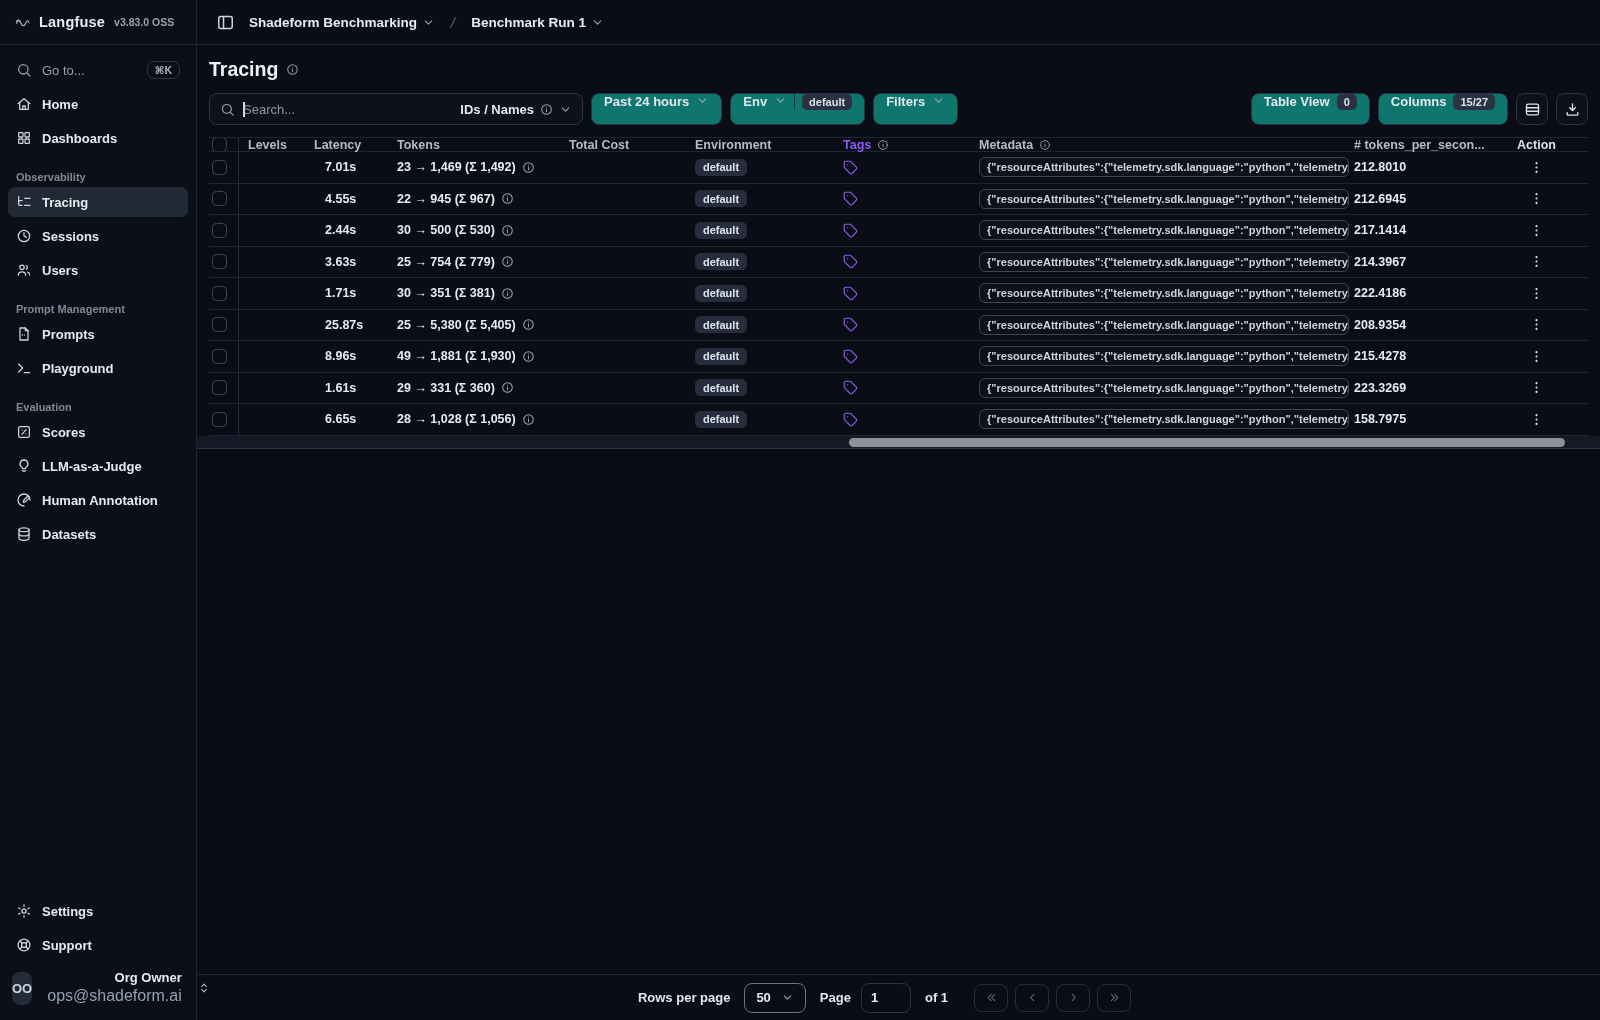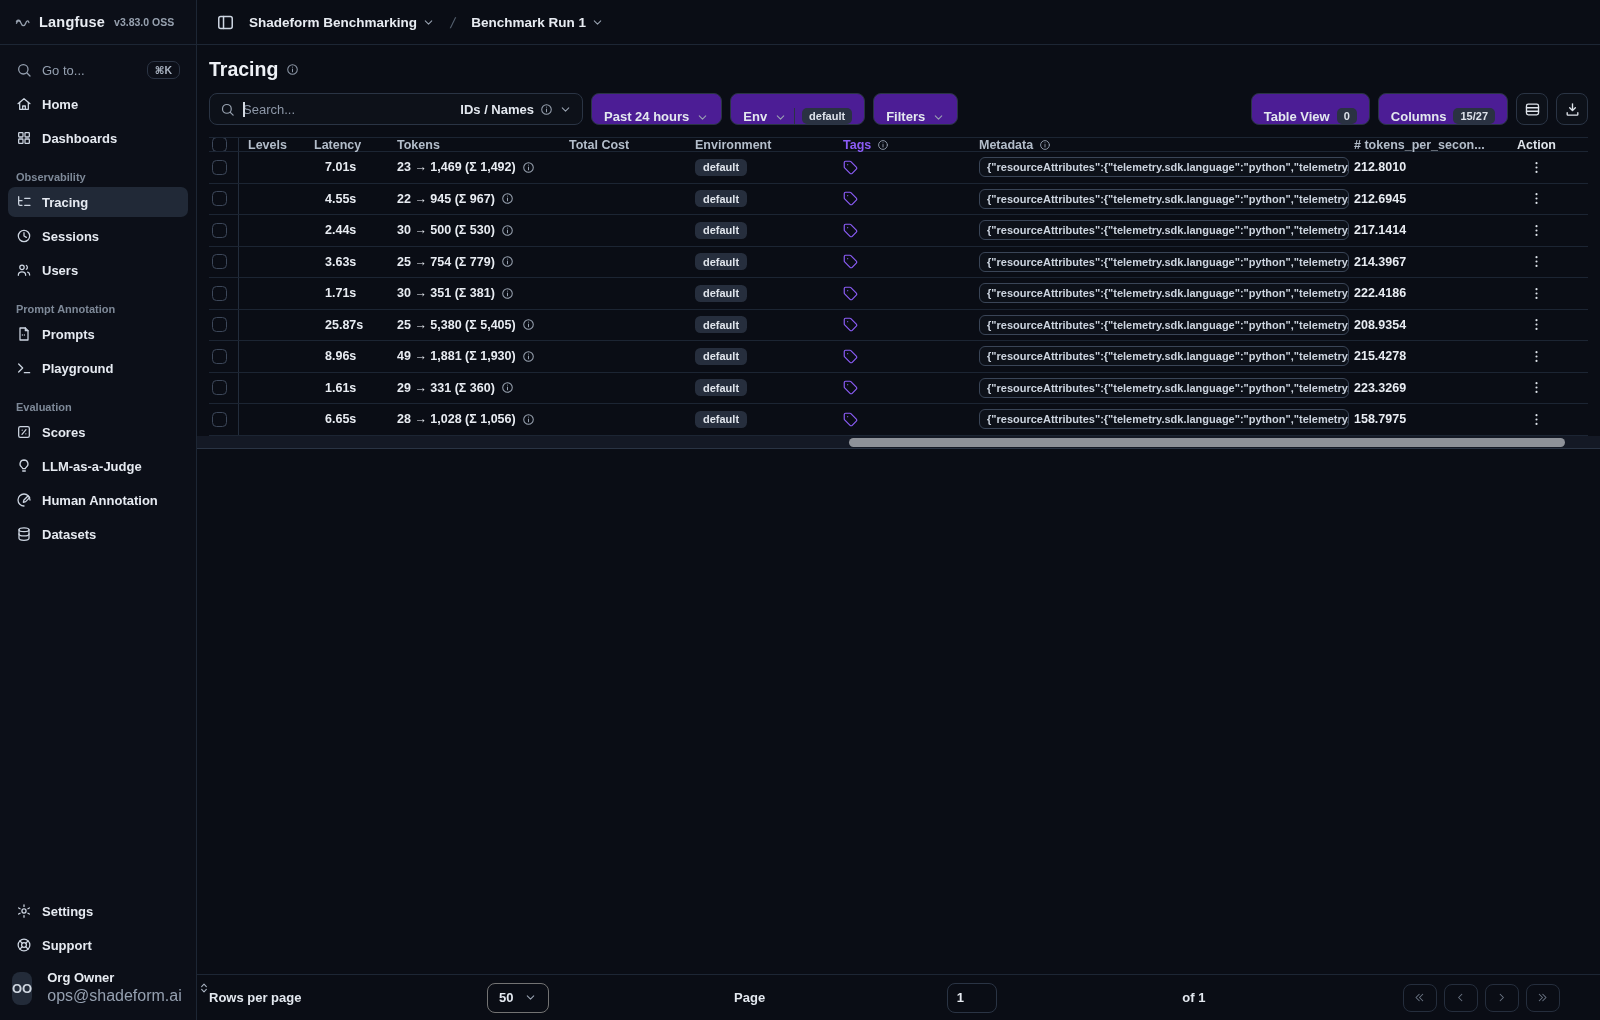--- a/index.html
+++ b/index.html
@@ -22,21 +22,21 @@
   .sb-logo { color: #97a1af; }
   .sb-brand { font-size: 14.5px; font-weight: 700; letter-spacing: .2px; }
   .sb-ver { font-size: 10.5px; font-weight: 700; color: #97a1af; margin-left: 1px; }
   .sb-body { flex: 1; padding: 10px 8px 0; overflow: hidden; }
   .goto { display: flex; align-items: center; gap: 10px; padding: 6px 8px; color: #95a0b0; font-size: 13px; font-weight: 500; border-radius: 7px; }
   .goto .kbd { margin-left: auto; border: 1px solid #2b3444; border-radius: 7px; padding: 2px 7px; font-size: 10.5px; font-weight: 700; color: #aab4c2; }
   .nav-item { display: flex; align-items: center; gap: 10px; height: 30px; padding: 0 8px; margin: 4px 0; border-radius: 7px; font-size: 13px; font-weight: 600; color: #e6eaf1; cursor: default; }
   .nav-item .ic { color: #cdd5e1; }
   .nav-item.active { background: #212937; }
   .sec-label { font-size: 11px; font-weight: 600; color: #7e8998; margin: 18px 8px 4px; }
-  .sb-foot { flex: none; padding: 6px 8px 8px; }
+  .sb-foot { flex: none; padding: 6px 8px 8px; text-align: right; }
   .account { display: flex; align-items: center; gap: 15px; padding: 6px 4px; border-radius: 8px; }
   .avatar { width: 33px; height: 33px; border-radius: 8px; background: #232b39; color: #cfd6e0; font-size: 13px; font-weight: 700; display: flex; align-items: center; justify-content: center; }
   .acct-name { font-size: 13px; font-weight: 700; line-height: 1.2; }
   .acct-email { font-size: 16px; color: #95a0b0; line-height: 1.25; }
   .acct-chev { margin-left: auto; color: #aab4c2; }
 
   
   .main { flex: 1; display: flex; flex-direction: column; min-width: 0; }
   .topbar { height: 45px; flex: none; display: flex; align-items: center; gap: 10px; padding: 0 14px; border-bottom: 1px solid #1d2634; }
   .icon-btn-plain { display: flex; align-items: center; justify-content: center; width: 28px; height: 28px; color: #cdd5e1; border-radius: 6px; }
@@ -53,21 +53,21 @@
   .tab { font-size: 13.5px; font-weight: 700; color: #dfe4eb; padding: 6px 1px 8px; position: relative; }
   .tab.active::after { content: ""; position: absolute; left: 0; right: 0; bottom: -1px; height: 3px; background: #aab3c0; border-radius: 2px; }
 
   .toolbar { display: flex; align-items: center; gap: 8px; margin: 12px 0; }
   .searchbox { position: relative; display: flex; align-items: center; gap: 8px; width: 374px; height: 32px; border: 1px solid #2a3444; border-radius: 8px; background: #0d1119; padding: 0 10px; }
   .searchbox .ic { color: #98a2b0; }
   .searchbox input { flex: 1; min-width: 0; background: transparent; border: none; outline: none; color: #e8ecf2; font-size: 13px; font-family: inherit; }
   .searchbox input::placeholder { color: #8d97a7; }
   .search-caret { position: absolute; left: 33px; top: 8px; width: 1.5px; height: 15px; background: #d4dae2; }
   .search-mode { display: flex; align-items: center; gap: 6px; font-size: 13px; font-weight: 700; color: #e3e8ef; }
-  .btn { display: flex; align-items: flex-end; gap: 7px; height: 32px; padding: 0 12px; border: 1px solid #2a3444; border-radius: 8px; background: #4c1d95; font-size: 13px; font-weight: 700; color: #e3e8ef; }
+  .btn { display: flex; align-items: flex-start; gap: 7px; height: 32px; padding: 0 12px; border: 1px solid #2a3444; border-radius: 8px; background: #0f766e; font-size: 13px; font-weight: 700; color: #e3e8ef; }
   .btn .chev { color: #9aa4b2; }
   .chip { background: #2a3242; border-radius: 5px; padding: 2px 7px; font-size: 11px; font-weight: 700; color: #dde2ea; }
   .vsep { width: 1px; height: 16px; background: #2a3444; }
   .toolbar-spacer { flex: 1; }
   .icon-btn { width: 32px; height: 32px; border: 1px solid #2a3444; border-radius: 8px; background: #0d1119; display: flex; align-items: center; justify-content: center; color: #dfe4eb; }
 
   
   .table { width: 100%; }
   .tr { display: flex; align-items: center; height: 31.5px; border-bottom: 1px solid #1c2533; font-size: 12.5px; font-weight: 600; color: #e8ecf2; }
   .thead { border-top: 1px solid #1c2533; color: #b3bdca; font-size: 12.5px; font-weight: 600; height: 15px; }
@@ -86,21 +86,21 @@
   .badge { background: #262e3d; border-radius: 5.5px; padding: 2.5px 8px; font-size: 11px; font-weight: 600; color: #e0e5ec; }
   .meta-chip { max-width: 370px; border: 1px solid #3a4557; border-radius: 6px; background: #0d1119; padding: 3px 7px; font-size: 11px; font-weight: 600; color: #ccd4df; overflow: hidden; text-overflow: clip; white-space: nowrap; }
   .info-sm { color: #98a2b0; }
 
   .hscroll { position: relative; height: 13px; background: #141925; border-bottom: 1px solid #2a3444; margin-left: -12px; margin-right: -12px; }
   .hscroll-thumb { position: absolute; top: 2px; height: 9px; left: 46.5%; width: 51%; background: #8e9299; border-radius: 5px; }
 
   .spacer { flex: 1; }
 
   
-  .pag { flex: none; height: 46px; display: flex; align-items: center; justify-content: space-between; gap: 14px; border-top: 1px solid #1d2634; margin-left: -12px; margin-right: -12px; padding: 0 40px 0 12px; font-size: 13px; font-weight: 700; color: #e3e8ef; }
+  .pag { flex: none; height: 46px; display: flex; align-items: center; justify-content: center; gap: 14px; border-top: 1px solid #1d2634; margin-left: -12px; margin-right: -12px; padding: 0 40px 0 12px; font-size: 13px; font-weight: 700; color: #e3e8ef; }
   .pag .select { display: flex; align-items: center; gap: 10px; height: 30px; padding: 0 11px; border: 1px solid #737373; border-radius: 8px; }
   .pag .page-input { width: 50px; height: 30px; border: 1px solid #2a3444; border-radius: 8px; background: transparent; color: #e8ecf2; font-size: 13px; font-weight: 700; font-family: inherit; padding: 0 9px; outline: none; }
   .pag-group { display: flex; gap: 7px; margin-left: 12px; }
   .pag-btn { width: 34px; height: 28px; border: 1px solid #252e3d; border-radius: 8px; display: flex; align-items: center; justify-content: center; color: #6c7685; background: transparent; }
   .mr6 { margin-right: -4px; }
 </style>
 </head>
 <body>
 
 <div class="app">
@@ -163,21 +163,21 @@
       <div class="nav-item">
         <svg class="ic" width="16" height="16" viewBox="0 0 24 24">
             <circle cx="9" cy="8" r="3.3"></circle>
             <path d="M3.5 20c0-3.2 2.5-5.2 5.5-5.2s5.5 2 5.5 5.2"></path>
             <path d="M15.5 5.3a3.3 3.3 0 0 1 0 5.6"></path>
             <path d="M17.5 15.2c1.9.7 3 2.3 3 4.3"></path>
           </svg>
         <span>Users</span>
       </div>
 
-      <div class="sec-label">Prompt Annotation</div>
+      <div class="sec-label">Prompt Management</div>
       <div class="nav-item">
         <svg class="ic" width="16" height="16" viewBox="0 0 24 24">
             <path d="M6 3h8l4 4v14H6z"></path>
             <path d="M14 3v4h4"></path>
             <path d="M9.5 13.5h.01M12.5 13.5h.01"></path>
           </svg>
         <span>Prompts</span>
       </div>
       <div class="nav-item">
         <svg class="ic" width="16" height="16" viewBox="0 0 24 24">

